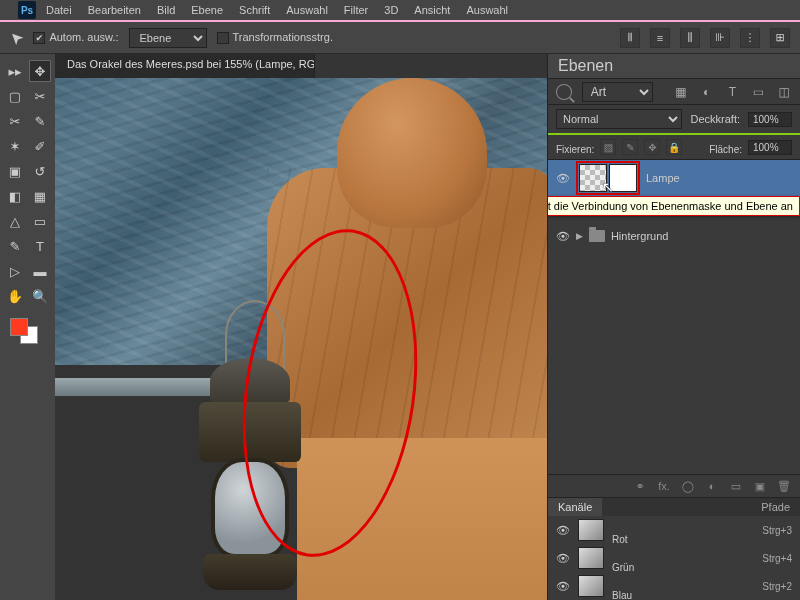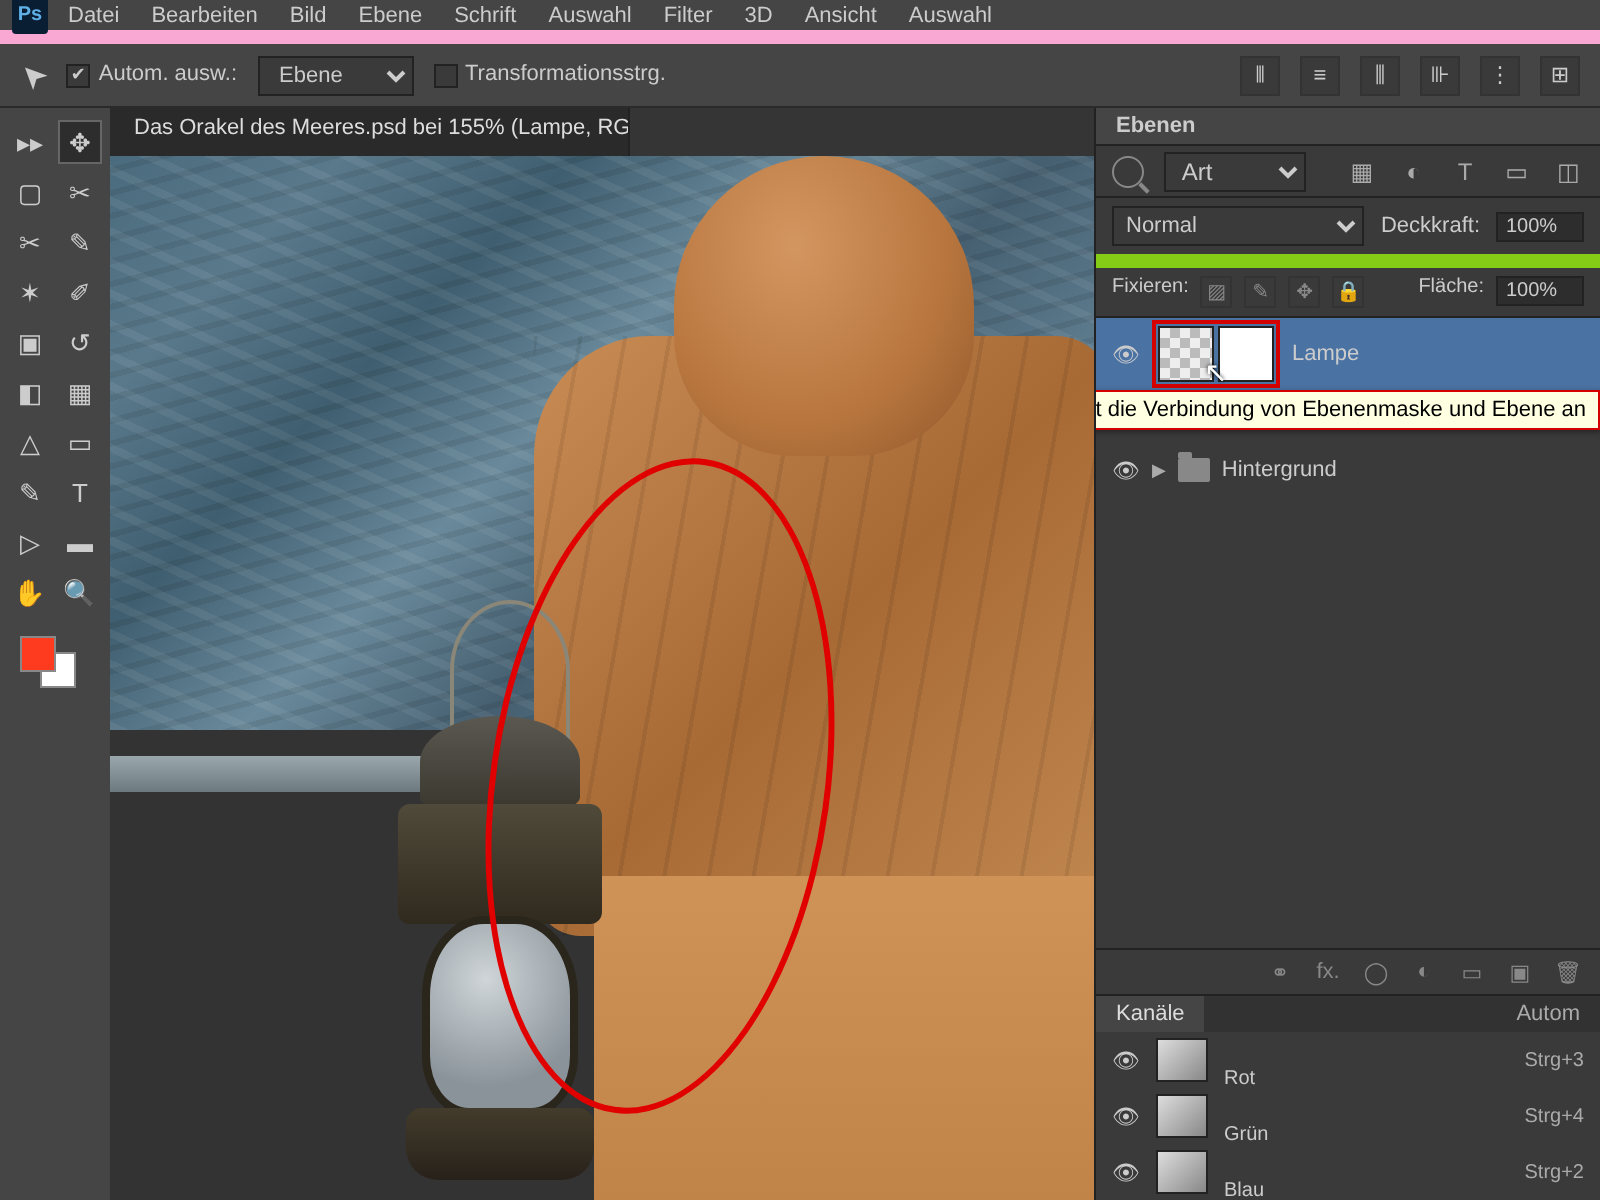--- a/index.html
+++ b/index.html
@@ -1,17 +1,17 @@
 <!DOCTYPE html>
 <html><head>
 <meta charset="utf-8">
 <style>
 * { margin: 0; padding: 0; box-sizing: border-box; font-family: "Segoe UI", Tahoma, sans-serif; }
 body { background: #454545; color: #ccc; width: 800px; height: 600px; overflow: hidden; font-size: 11px; }
-.menubar { display: flex; align-items: center; height: 22px; background: #454545; padding: 0 6px; gap: 4px; border-bottom: 7px solid #f9a8d4; }
+.menubar { display: flex; align-items: center; height: 22px; background: #454545; padding: 0 18px; gap: 4px; border-bottom: 2px solid #f9a8d4; }
 .menubar .ps { width:18px; height:18px; background:#0a1e33; color:#5fb0e6; font-weight:bold; font-size:10px; display:flex; align-items:center; justify-content:center; border-radius:2px; }
 .menubar span.menu { padding: 0 6px; cursor: default; }
 .optbar { display:flex; align-items:center; height:32px; background:#454545; padding:0 10px; gap:10px; border-bottom:1px solid #2a2a2a; }
 .optbar .arrow { font-size:16px; transform:scaleX(-1) rotate(-45deg); display:inline-block; }
 .optbar select { background:#3a3a3a; color:#ccc; border:1px solid #222; padding:2px 18px 2px 6px; font-size:11px; }
 .optbar .chk { width:12px; height:12px; border:1px solid #222; background:#3a3a3a; display:inline-block; margin-right:4px; vertical-align:middle; }
 .optbar .chk.on::after { content:"✔"; color:#ccc; font-size:9px; position:relative; top:-2px; left:1px; }
 .optbar .ico { width:20px; height:20px; border:1px solid #333; background:#3a3a3a; display:flex; align-items:center; justify-content:center; font-size:11px; }
 .main { display:flex; height:calc(100% - 54px); }
 .toolbox { width:55px; background:#454545; padding:6px 4px; display:grid; grid-template-columns:1fr 1fr; gap:3px; align-content:start; }
@@ -35,32 +35,32 @@
 .pants{position:absolute;top:360px;left:30px;width:260px;height:260px;background:linear-gradient(#cf9358,#b77a3e);}
 .railing{position:absolute;top:300px;left:0;right:0;height:18px;background:linear-gradient(#9aa7ad,#6c7a80);}
 .lantern{position:absolute;bottom:0;left:120px;width:150px;height:270px;}
 .lantern .cap{position:absolute;top:28px;left:35px;width:80px;height:46px;background:linear-gradient(#5a5850,#3a382f);border-radius:50% 50% 12% 12%;}
 .lantern .body{position:absolute;top:72px;left:24px;width:102px;height:60px;background:linear-gradient(#504a3a,#2f2a1d);border-radius:6px;}
 .lantern .glass{position:absolute;top:128px;left:36px;width:78px;height:100px;background:radial-gradient(circle at 40% 30%,#cfd5d8,#8a939a 70%);border-radius:40% 40% 30% 30%;border:4px solid #2b261b;}
 .lantern .base{position:absolute;top:224px;left:28px;width:94px;height:36px;background:linear-gradient(#433c2c,#27211a);border-radius:8px 8px 16px 16px;}
 .lantern .wire{position:absolute;top:-30px;left:50px;width:60px;height:70px;border:2px solid #8a8678;border-bottom:none;border-radius:50% 50% 0 0;}
 .ellipse{position:absolute;top:150px;left:190px;width:170px;height:330px;border:3px solid #e00000;border-radius:50%;transform:rotate(8deg);}
 .panels { width:253px; background:#3a3a3a; border-left:1px solid #222; display:flex; flex-direction:column; }
-.panel-tab { background:#323232; padding:3px 10px; font-size:11px; border-bottom:1px solid #222;font-weight:bold; }
+.panel-tab { background:#323232; padding:3px 10px; font-size:16px; border-bottom:1px solid #222; }
 .panel-tab.active { background:#454545; }
 .toprow { display:flex; align-items:center; height:26px; padding:0 8px; gap:10px; border-bottom:1px solid #222; }
 .toprow .search { width:16px; height:16px; border:1px solid #888; border-radius:50%; position:relative; }
 .toprow .search::after{content:"";position:absolute;width:6px;height:2px;background:#888;bottom:-2px;right:-4px;transform:rotate(45deg);}
 .toprow select{background:#3a3a3a;color:#ccc;border:1px solid #222;font-size:12px;padding:1px 4px;width:72px;}
 .toprow .spacer{flex:1;}
 .toprow .ico{width:16px;height:16px;display:flex;align-items:center;justify-content:center;color:#aaa;font-size:12px;}
-.blendrow{display:flex;align-items:center;padding:4px 8px;gap:8px;border-bottom:7px solid #84cc16;justify-content:center;}
+.blendrow{display:flex;align-items:center;padding:4px 8px;gap:8px;border-bottom:2px solid #84cc16;justify-content:center;}
 .blendrow select{background:#3a3a3a;color:#ccc;border:1px solid #222;flex:1;font-size:11px;padding:2px;}
 .val{background:#2d2d2d;border:1px solid #222;padding:1px 4px;width:44px;color:#ccc;font-size:10px;}
-.lockrow{display:flex;align-items:flex-start;padding:4px 8px;gap:6px;border-bottom:1px solid #222;font-size:10px;}
+.lockrow{display:flex;align-items:flex-end;padding:4px 8px;gap:6px;border-bottom:1px solid #222;font-size:10px;}
 .lockrow .ico{width:16px;height:16px;border:1px solid #333;display:flex;align-items:center;justify-content:center;font-size:10px;color:#888;}
 .layers{flex:1;overflow:auto;background:#3a3a3a;position:relative;}
 .layer{display:flex;align-items:center;padding:4px 8px;gap:6px;height:36px;}
 .layer.sel{background:#4a72a3;}
 .eye{width:14px;color:#ccc;}
 .thumb{width:28px;height:28px;background:#888;border:1px solid #222;}
 .thumb.chk{background:repeating-conic-gradient(#bbb 0 25%,#eee 0 50%) 0 0/10px 10px;}
 .mask{width:28px;height:28px;background:#fff;border:1px solid #222;}
 .thumbbox{border:2px solid #d40000;padding:1px;display:flex;gap:2px;position:relative;}
 .cursor{position:absolute;bottom:-2px;left:24px;font-size:14px;color:#fff;text-shadow:0 0 2px #000;pointer-events:none;}
@@ -216,21 +216,21 @@
         <div class="ico">⚭</div>
         <div class="ico">fx.</div>
         <div class="ico">◯</div>
         <div class="ico">◐</div>
         <div class="ico">▭</div>
         <div class="ico">▣</div>
         <div class="ico">🗑</div>
       </div>
       <div class="chtabs">
         <div class="chtab active">Kanäle</div>
-        <div class="chtab">Autom</div>
+        <div class="chtab">Pfade</div>
       </div>
       <div class="channel">
         <span class="eye">👁</span>
         <div class="th"></div>
         <span class="name">Rot</span>
         <span class="key">Strg+3</span>
       </div>
       <div class="channel">
         <span class="eye">👁</span>
         <div class="th"></div>

